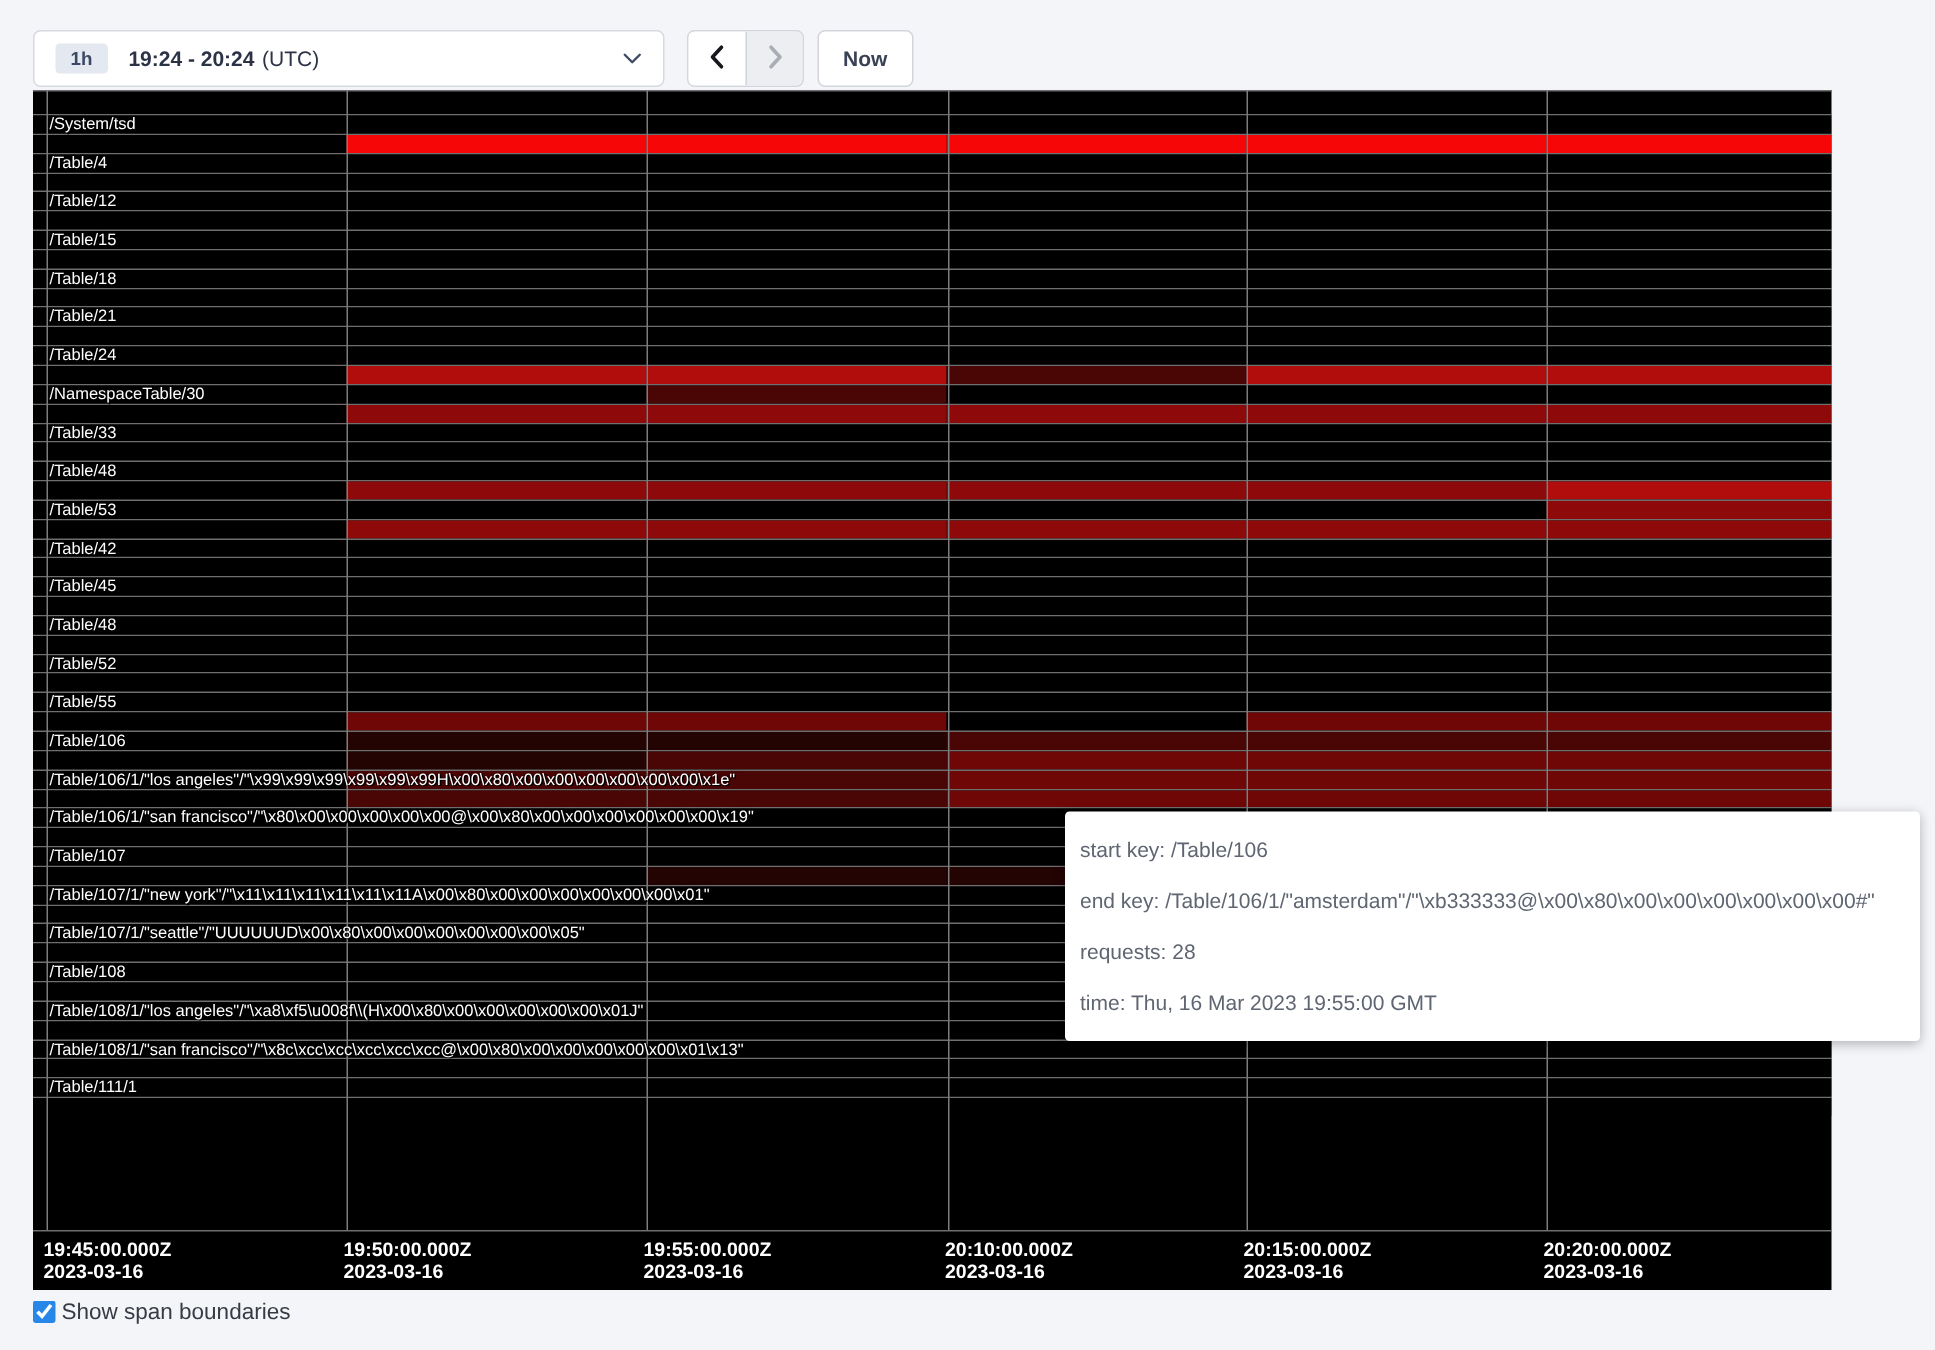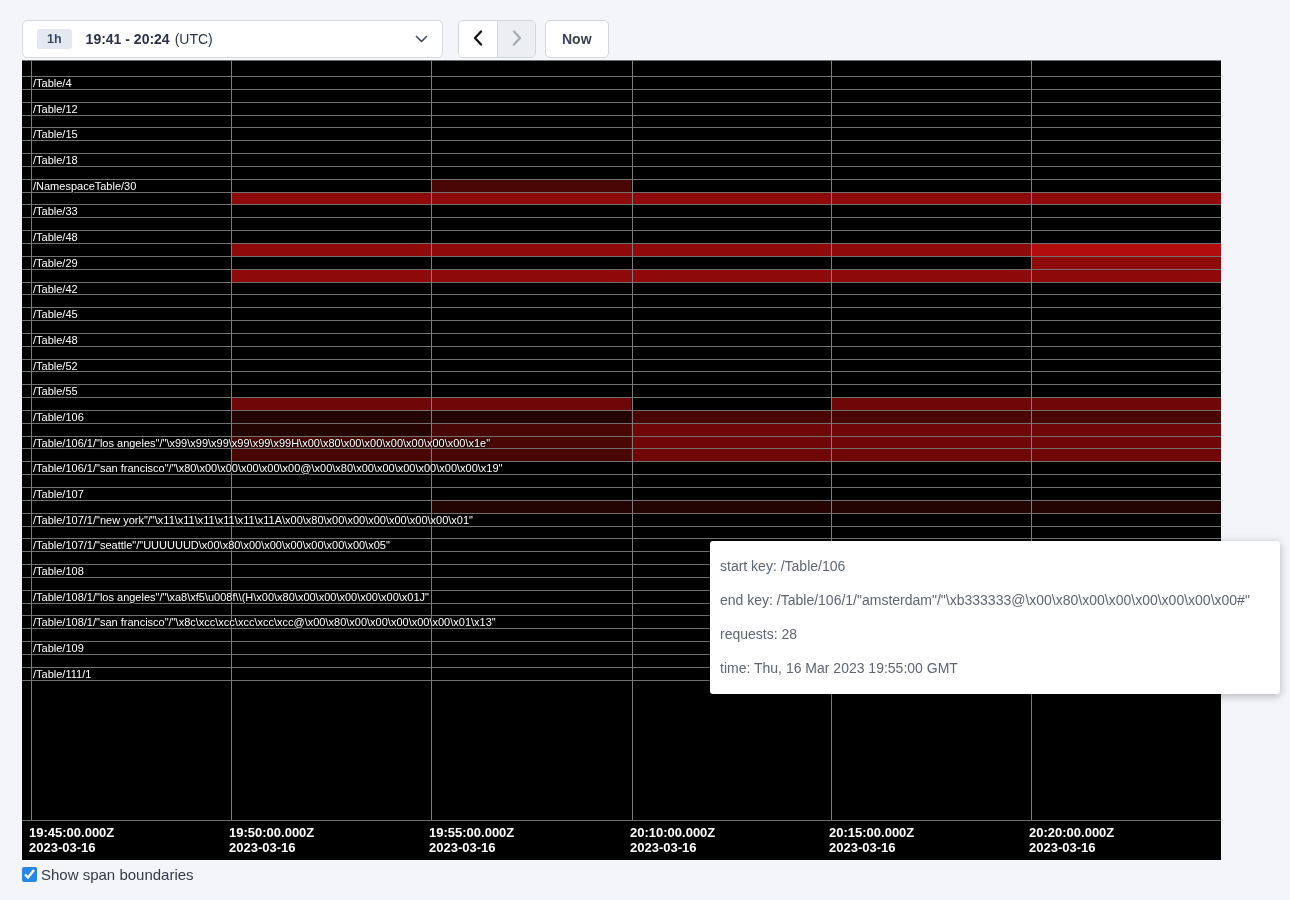--- a/index.html
+++ b/index.html
@@ -85,21 +85,21 @@
   }
   .footer-check label {
     font-size:15px; color:#363b44; margin-left:4px; cursor:pointer;
   }
 </style>
 </head>
 <body>
 
 <div class="dropdown">
   <span class="range-badge">1h</span>
-  <span class="range-text">19:41 - 20:24</span>
+  <span class="range-text">19:24 - 20:24</span>
   <span class="range-suffix">(UTC)</span>
   <span class="dd-chevron">
     <svg width="13" height="9" viewBox="0 0 13 9">
         <polyline points="1.5,1.5 6.5,6.5 11.5,1.5" fill="none" stroke="#3f4a63" stroke-width="1.6" stroke-linecap="round" stroke-linejoin="round"></polyline>
       </svg>
   </span>
 </div>
 
 <div class="btn-group">
   <button class="nav-btn">
@@ -117,20 +117,39 @@
     </span>
   </button>
 </div>
 
 <button class="now-btn">Now</button>
 
 <div class="hm-canvas">
   <div class="hm-rows">
     <div class="hm-spacer"></div>
 
+  <div class="hm-row">
+        <div class="hm-subrow">
+          <div class="hm-cell" style="width: 209px; background: rgb(0, 0, 0);"></div>
+          <div class="hm-cell" style="width: 200px; background: rgb(0, 0, 0);"></div>
+          <div class="hm-cell" style="width: 200px; background: rgb(0, 0, 0);"></div>
+          <div class="hm-cell" style="width: 200px; background: rgb(0, 0, 0);"></div>
+          <div class="hm-cell" style="width: 200px; background: rgb(0, 0, 0);"></div>
+          <div class="hm-cell" style="width: 190px; background: rgb(0, 0, 0);"></div>
+        </div>
+        <div class="hm-subrow">
+          <div class="hm-cell" style="width: 209px; background: rgb(0, 0, 0);"></div>
+          <div class="hm-cell" style="width: 200px; background: rgb(246, 6, 6);"></div>
+          <div class="hm-cell" style="width: 200px; background: rgb(246, 6, 6);"></div>
+          <div class="hm-cell" style="width: 200px; background: rgb(246, 6, 6);"></div>
+          <div class="hm-cell" style="width: 200px; background: rgb(246, 6, 6);"></div>
+          <div class="hm-cell" style="width: 190px; background: rgb(246, 6, 6);"></div>
+        </div>
+        <span class="hm-label">/System/tsd</span>
+      </div>
       <div class="hm-row">
         <div class="hm-subrow">
           <div class="hm-cell" style="width: 209px; background: rgb(0, 0, 0);"></div>
           <div class="hm-cell" style="width: 200px; background: rgb(0, 0, 0);"></div>
           <div class="hm-cell" style="width: 200px; background: rgb(0, 0, 0);"></div>
           <div class="hm-cell" style="width: 200px; background: rgb(0, 0, 0);"></div>
           <div class="hm-cell" style="width: 200px; background: rgb(0, 0, 0);"></div>
           <div class="hm-cell" style="width: 190px; background: rgb(0, 0, 0);"></div>
         </div>
         <div class="hm-subrow">
@@ -197,20 +216,58 @@
           <div class="hm-cell" style="width: 200px; background: rgb(0, 0, 0);"></div>
           <div class="hm-cell" style="width: 200px; background: rgb(0, 0, 0);"></div>
           <div class="hm-cell" style="width: 190px; background: rgb(0, 0, 0);"></div>
         </div>
         <span class="hm-label">/Table/18</span>
       </div>
       <div class="hm-row">
         <div class="hm-subrow">
           <div class="hm-cell" style="width: 209px; background: rgb(0, 0, 0);"></div>
           <div class="hm-cell" style="width: 200px; background: rgb(0, 0, 0);"></div>
+          <div class="hm-cell" style="width: 200px; background: rgb(0, 0, 0);"></div>
+          <div class="hm-cell" style="width: 200px; background: rgb(0, 0, 0);"></div>
+          <div class="hm-cell" style="width: 200px; background: rgb(0, 0, 0);"></div>
+          <div class="hm-cell" style="width: 190px; background: rgb(0, 0, 0);"></div>
+        </div>
+        <div class="hm-subrow">
+          <div class="hm-cell" style="width: 209px; background: rgb(0, 0, 0);"></div>
+          <div class="hm-cell" style="width: 200px; background: rgb(0, 0, 0);"></div>
+          <div class="hm-cell" style="width: 200px; background: rgb(0, 0, 0);"></div>
+          <div class="hm-cell" style="width: 200px; background: rgb(0, 0, 0);"></div>
+          <div class="hm-cell" style="width: 200px; background: rgb(0, 0, 0);"></div>
+          <div class="hm-cell" style="width: 190px; background: rgb(0, 0, 0);"></div>
+        </div>
+        <span class="hm-label">/Table/21</span>
+      </div>
+      <div class="hm-row">
+        <div class="hm-subrow">
+          <div class="hm-cell" style="width: 209px; background: rgb(0, 0, 0);"></div>
+          <div class="hm-cell" style="width: 200px; background: rgb(0, 0, 0);"></div>
+          <div class="hm-cell" style="width: 200px; background: rgb(0, 0, 0);"></div>
+          <div class="hm-cell" style="width: 200px; background: rgb(0, 0, 0);"></div>
+          <div class="hm-cell" style="width: 200px; background: rgb(0, 0, 0);"></div>
+          <div class="hm-cell" style="width: 190px; background: rgb(0, 0, 0);"></div>
+        </div>
+        <div class="hm-subrow">
+          <div class="hm-cell" style="width: 209px; background: rgb(0, 0, 0);"></div>
+          <div class="hm-cell" style="width: 200px; background: rgb(178, 13, 13);"></div>
+          <div class="hm-cell" style="width: 200px; background: rgb(178, 13, 13);"></div>
+          <div class="hm-cell" style="width: 200px; background: rgb(74, 5, 5);"></div>
+          <div class="hm-cell" style="width: 200px; background: rgb(178, 13, 13);"></div>
+          <div class="hm-cell" style="width: 190px; background: rgb(178, 13, 13);"></div>
+        </div>
+        <span class="hm-label">/Table/24</span>
+      </div>
+      <div class="hm-row">
+        <div class="hm-subrow">
+          <div class="hm-cell" style="width: 209px; background: rgb(0, 0, 0);"></div>
+          <div class="hm-cell" style="width: 200px; background: rgb(0, 0, 0);"></div>
           <div class="hm-cell" style="width: 200px; background: rgb(74, 5, 5);"></div>
           <div class="hm-cell" style="width: 200px; background: rgb(0, 0, 0);"></div>
           <div class="hm-cell" style="width: 200px; background: rgb(0, 0, 0);"></div>
           <div class="hm-cell" style="width: 190px; background: rgb(0, 0, 0);"></div>
         </div>
         <div class="hm-subrow">
           <div class="hm-cell" style="width: 209px; background: rgb(0, 0, 0);"></div>
           <div class="hm-cell" style="width: 200px; background: rgb(142, 9, 9);"></div>
           <div class="hm-cell" style="width: 200px; background: rgb(142, 9, 9);"></div>
           <div class="hm-cell" style="width: 200px; background: rgb(142, 9, 9);"></div>
@@ -267,21 +324,21 @@
           <div class="hm-cell" style="width: 190px; background: rgb(142, 9, 9);"></div>
         </div>
         <div class="hm-subrow">
           <div class="hm-cell" style="width: 209px; background: rgb(0, 0, 0);"></div>
           <div class="hm-cell" style="width: 200px; background: rgb(142, 9, 9);"></div>
           <div class="hm-cell" style="width: 200px; background: rgb(142, 9, 9);"></div>
           <div class="hm-cell" style="width: 200px; background: rgb(142, 9, 9);"></div>
           <div class="hm-cell" style="width: 200px; background: rgb(142, 9, 9);"></div>
           <div class="hm-cell" style="width: 190px; background: rgb(142, 9, 9);"></div>
         </div>
-        <span class="hm-label">/Table/29</span>
+        <span class="hm-label">/Table/53</span>
       </div>
       <div class="hm-row">
         <div class="hm-subrow">
           <div class="hm-cell" style="width: 209px; background: rgb(0, 0, 0);"></div>
           <div class="hm-cell" style="width: 200px; background: rgb(0, 0, 0);"></div>
           <div class="hm-cell" style="width: 200px; background: rgb(0, 0, 0);"></div>
           <div class="hm-cell" style="width: 200px; background: rgb(0, 0, 0);"></div>
           <div class="hm-cell" style="width: 200px; background: rgb(0, 0, 0);"></div>
           <div class="hm-cell" style="width: 190px; background: rgb(0, 0, 0);"></div>
         </div>
@@ -534,39 +591,20 @@
         </div>
         <div class="hm-subrow">
           <div class="hm-cell" style="width: 209px; background: rgb(0, 0, 0);"></div>
           <div class="hm-cell" style="width: 200px; background: rgb(0, 0, 0);"></div>
           <div class="hm-cell" style="width: 200px; background: rgb(0, 0, 0);"></div>
           <div class="hm-cell" style="width: 200px; background: rgb(0, 0, 0);"></div>
           <div class="hm-cell" style="width: 200px; background: rgb(0, 0, 0);"></div>
           <div class="hm-cell" style="width: 190px; background: rgb(0, 0, 0);"></div>
         </div>
         <span class="hm-label">/Table/108/1/"san francisco"/"\x8c\xcc\xcc\xcc\xcc\xcc@\x00\x80\x00\x00\x00\x00\x00\x01\x13"</span>
-      </div>
-      <div class="hm-row">
-        <div class="hm-subrow">
-          <div class="hm-cell" style="width: 209px; background: rgb(0, 0, 0);"></div>
-          <div class="hm-cell" style="width: 200px; background: rgb(0, 0, 0);"></div>
-          <div class="hm-cell" style="width: 200px; background: rgb(0, 0, 0);"></div>
-          <div class="hm-cell" style="width: 200px; background: rgb(0, 0, 0);"></div>
-          <div class="hm-cell" style="width: 200px; background: rgb(0, 0, 0);"></div>
-          <div class="hm-cell" style="width: 190px; background: rgb(0, 0, 0);"></div>
-        </div>
-        <div class="hm-subrow">
-          <div class="hm-cell" style="width: 209px; background: rgb(0, 0, 0);"></div>
-          <div class="hm-cell" style="width: 200px; background: rgb(0, 0, 0);"></div>
-          <div class="hm-cell" style="width: 200px; background: rgb(0, 0, 0);"></div>
-          <div class="hm-cell" style="width: 200px; background: rgb(0, 0, 0);"></div>
-          <div class="hm-cell" style="width: 200px; background: rgb(0, 0, 0);"></div>
-          <div class="hm-cell" style="width: 190px; background: rgb(0, 0, 0);"></div>
-        </div>
-        <span class="hm-label">/Table/109</span>
       </div>
       <div class="hm-row">
         <div class="hm-subrow">
           <div class="hm-cell" style="width: 209px; background: rgb(0, 0, 0);"></div>
           <div class="hm-cell" style="width: 200px; background: rgb(0, 0, 0);"></div>
           <div class="hm-cell" style="width: 200px; background: rgb(0, 0, 0);"></div>
           <div class="hm-cell" style="width: 200px; background: rgb(0, 0, 0);"></div>
           <div class="hm-cell" style="width: 200px; background: rgb(0, 0, 0);"></div>
           <div class="hm-cell" style="width: 190px; background: rgb(0, 0, 0);"></div>
         </div>

